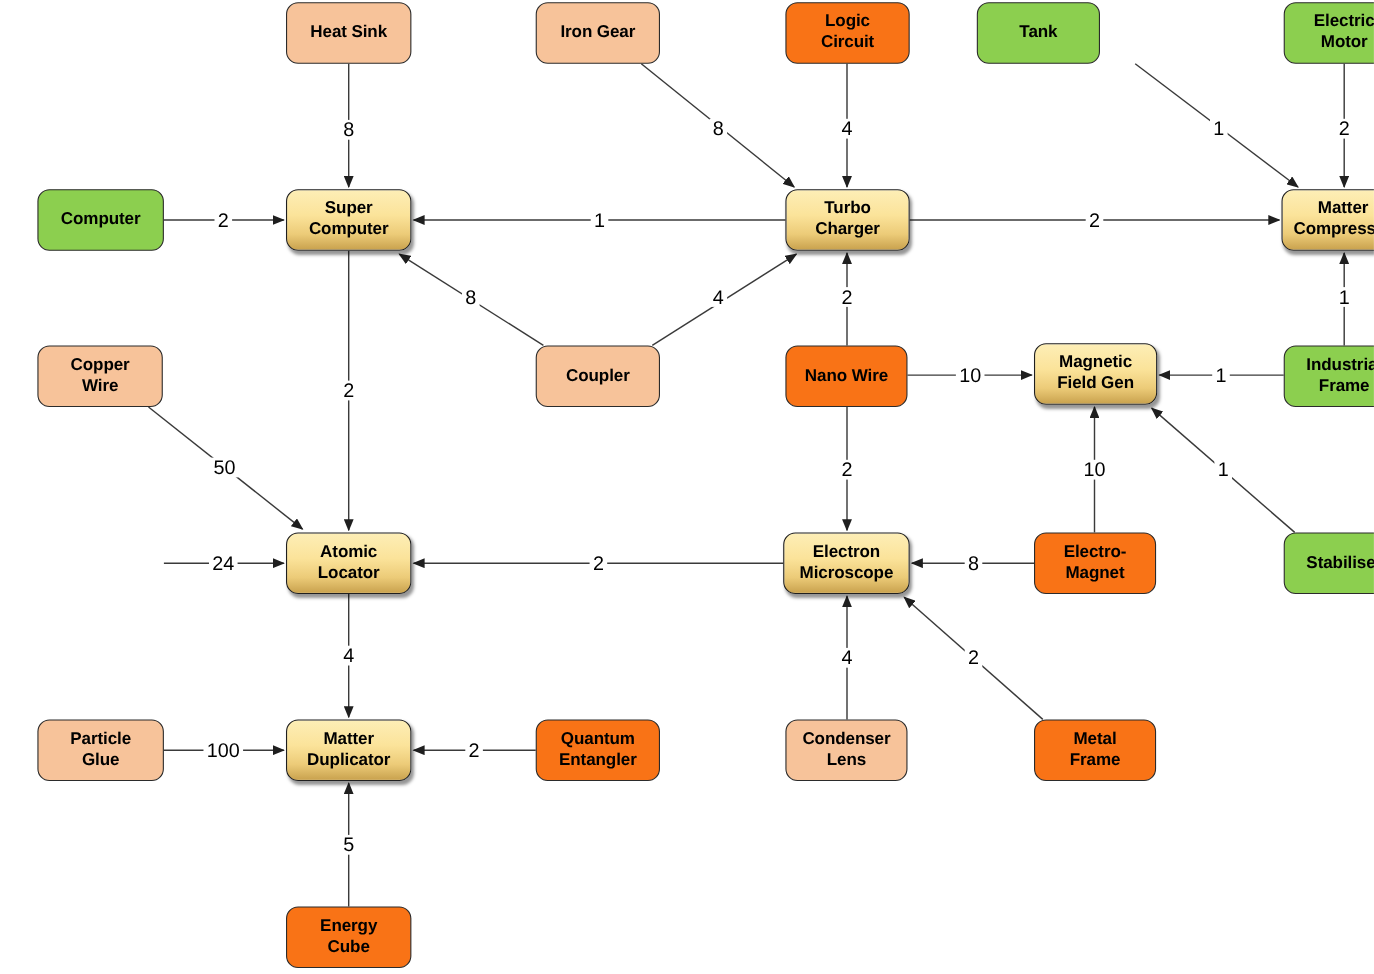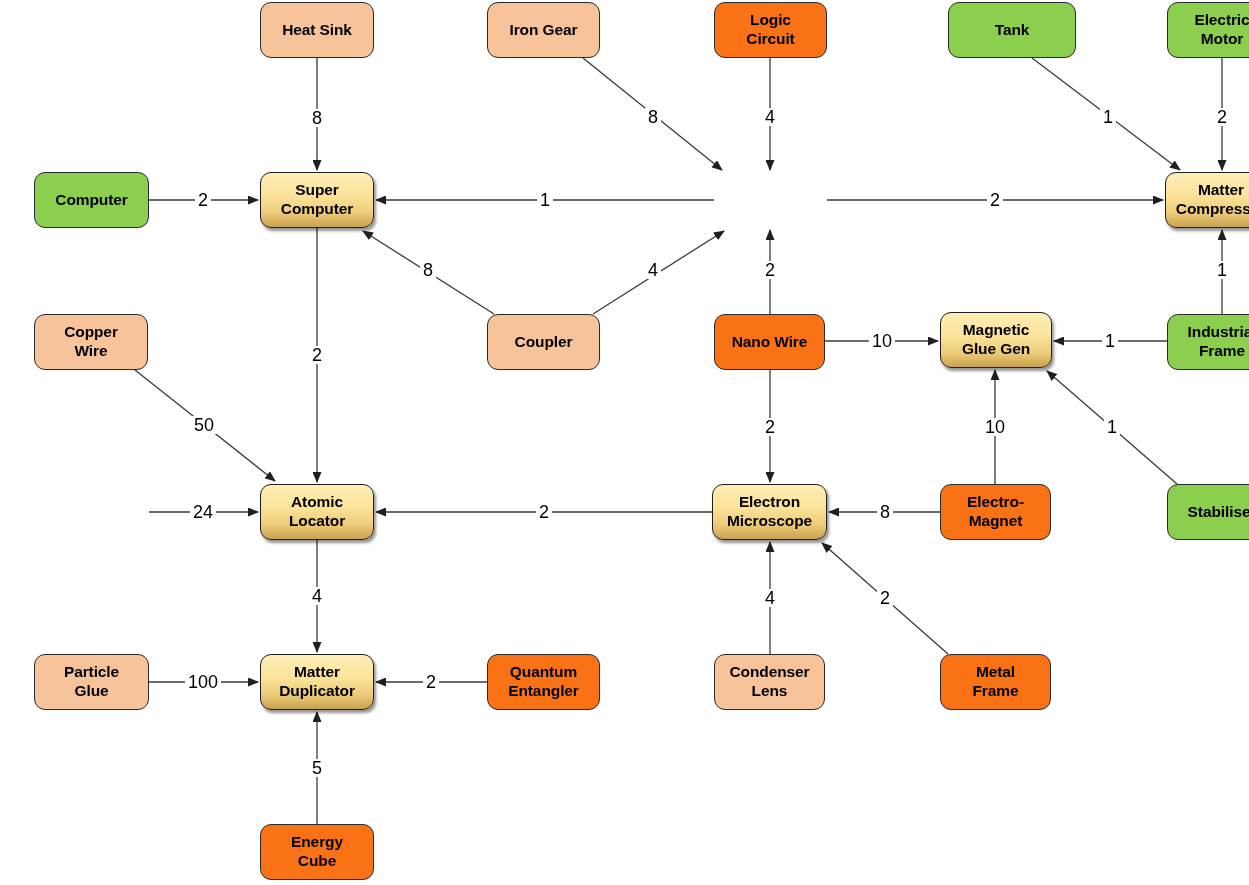--- a/index.html
+++ b/index.html
@@ -121,34 +121,36 @@
         <line x1="455" y1="682" x2="344" y2="682" stroke="#3a3a3a" stroke-width="1.3" marker-end="url(#arrowhead)"></line>
         <line x1="285" y1="824" x2="285" y2="712" stroke="#3a3a3a" stroke-width="1.3" marker-end="url(#arrowhead)"></line>
       </g>
   </svg>
 
   <div id="node-layer">
       <div class="node raw-orange" style="left: 228px; top: 2px; width: 114px; height: 56px;">Heat Sink</div>
       <div class="node raw-orange" style="left: 455px; top: 2px; width: 113px; height: 56px;">Iron Gear</div>
       <div class="node raw-blue" style="left: 682px; top: 2px; width: 113px; height: 56px;">Logic
 Circuit</div>
-      <div class="node raw-green" style="left: 916px; top: 2px; width: 128px; height: 56px;">Tank</div>
+      <div class="node raw-green" style="left: 856px; top: 2px; width: 112px; height: 56px;">Tank</div>
       <div class="node raw-green" style="left: 1135px; top: 2px; width: 110px; height: 56px;">Electric
 Motor</div>
       <div class="node raw-green" style="left: 2px; top: 172px; width: 115px; height: 56px;">Computer</div>
       <div class="node craft" style="left: 228px; top: 172px; width: 114px; height: 56px;">Super
 Computer</div>
+      <div class="node craft" style="left: 682px; top: 172px; width: 113px; height: 56px;">Turbo
+Charger</div>
       <div class="node craft" style="left: 1133px; top: 172px; width: 112px; height: 56px;">Matter
 Compressor</div>
       <div class="node raw-orange" style="left: 2px; top: 314px; width: 114px; height: 56px;">Copper
 Wire</div>
       <div class="node raw-orange" style="left: 455px; top: 314px; width: 113px; height: 56px;">Coupler</div>
       <div class="node raw-blue" style="left: 682px; top: 314px; width: 111px; height: 56px;">Nano Wire</div>
       <div class="node craft" style="left: 908px; top: 312px; width: 112px; height: 56px;">Magnetic
-Glue Gen</div>
+Field Gen</div>
       <div class="node raw-green" style="left: 1135px; top: 314px; width: 110px; height: 56px;">Industrial
 Frame</div>
       <div class="node craft" style="left: 228px; top: 484px; width: 114px; height: 56px;">Atomic
 Locator</div>
       <div class="node craft" style="left: 680px; top: 484px; width: 115px; height: 56px;">Electron
 Microscope</div>
       <div class="node raw-blue" style="left: 908px; top: 484px; width: 111px; height: 56px;">Electro-
 Magnet</div>
       <div class="node raw-green" style="left: 1135px; top: 484px; width: 110px; height: 56px;">Stabiliser</div>
       <div class="node raw-orange" style="left: 2px; top: 654px; width: 115px; height: 56px;">Particle

